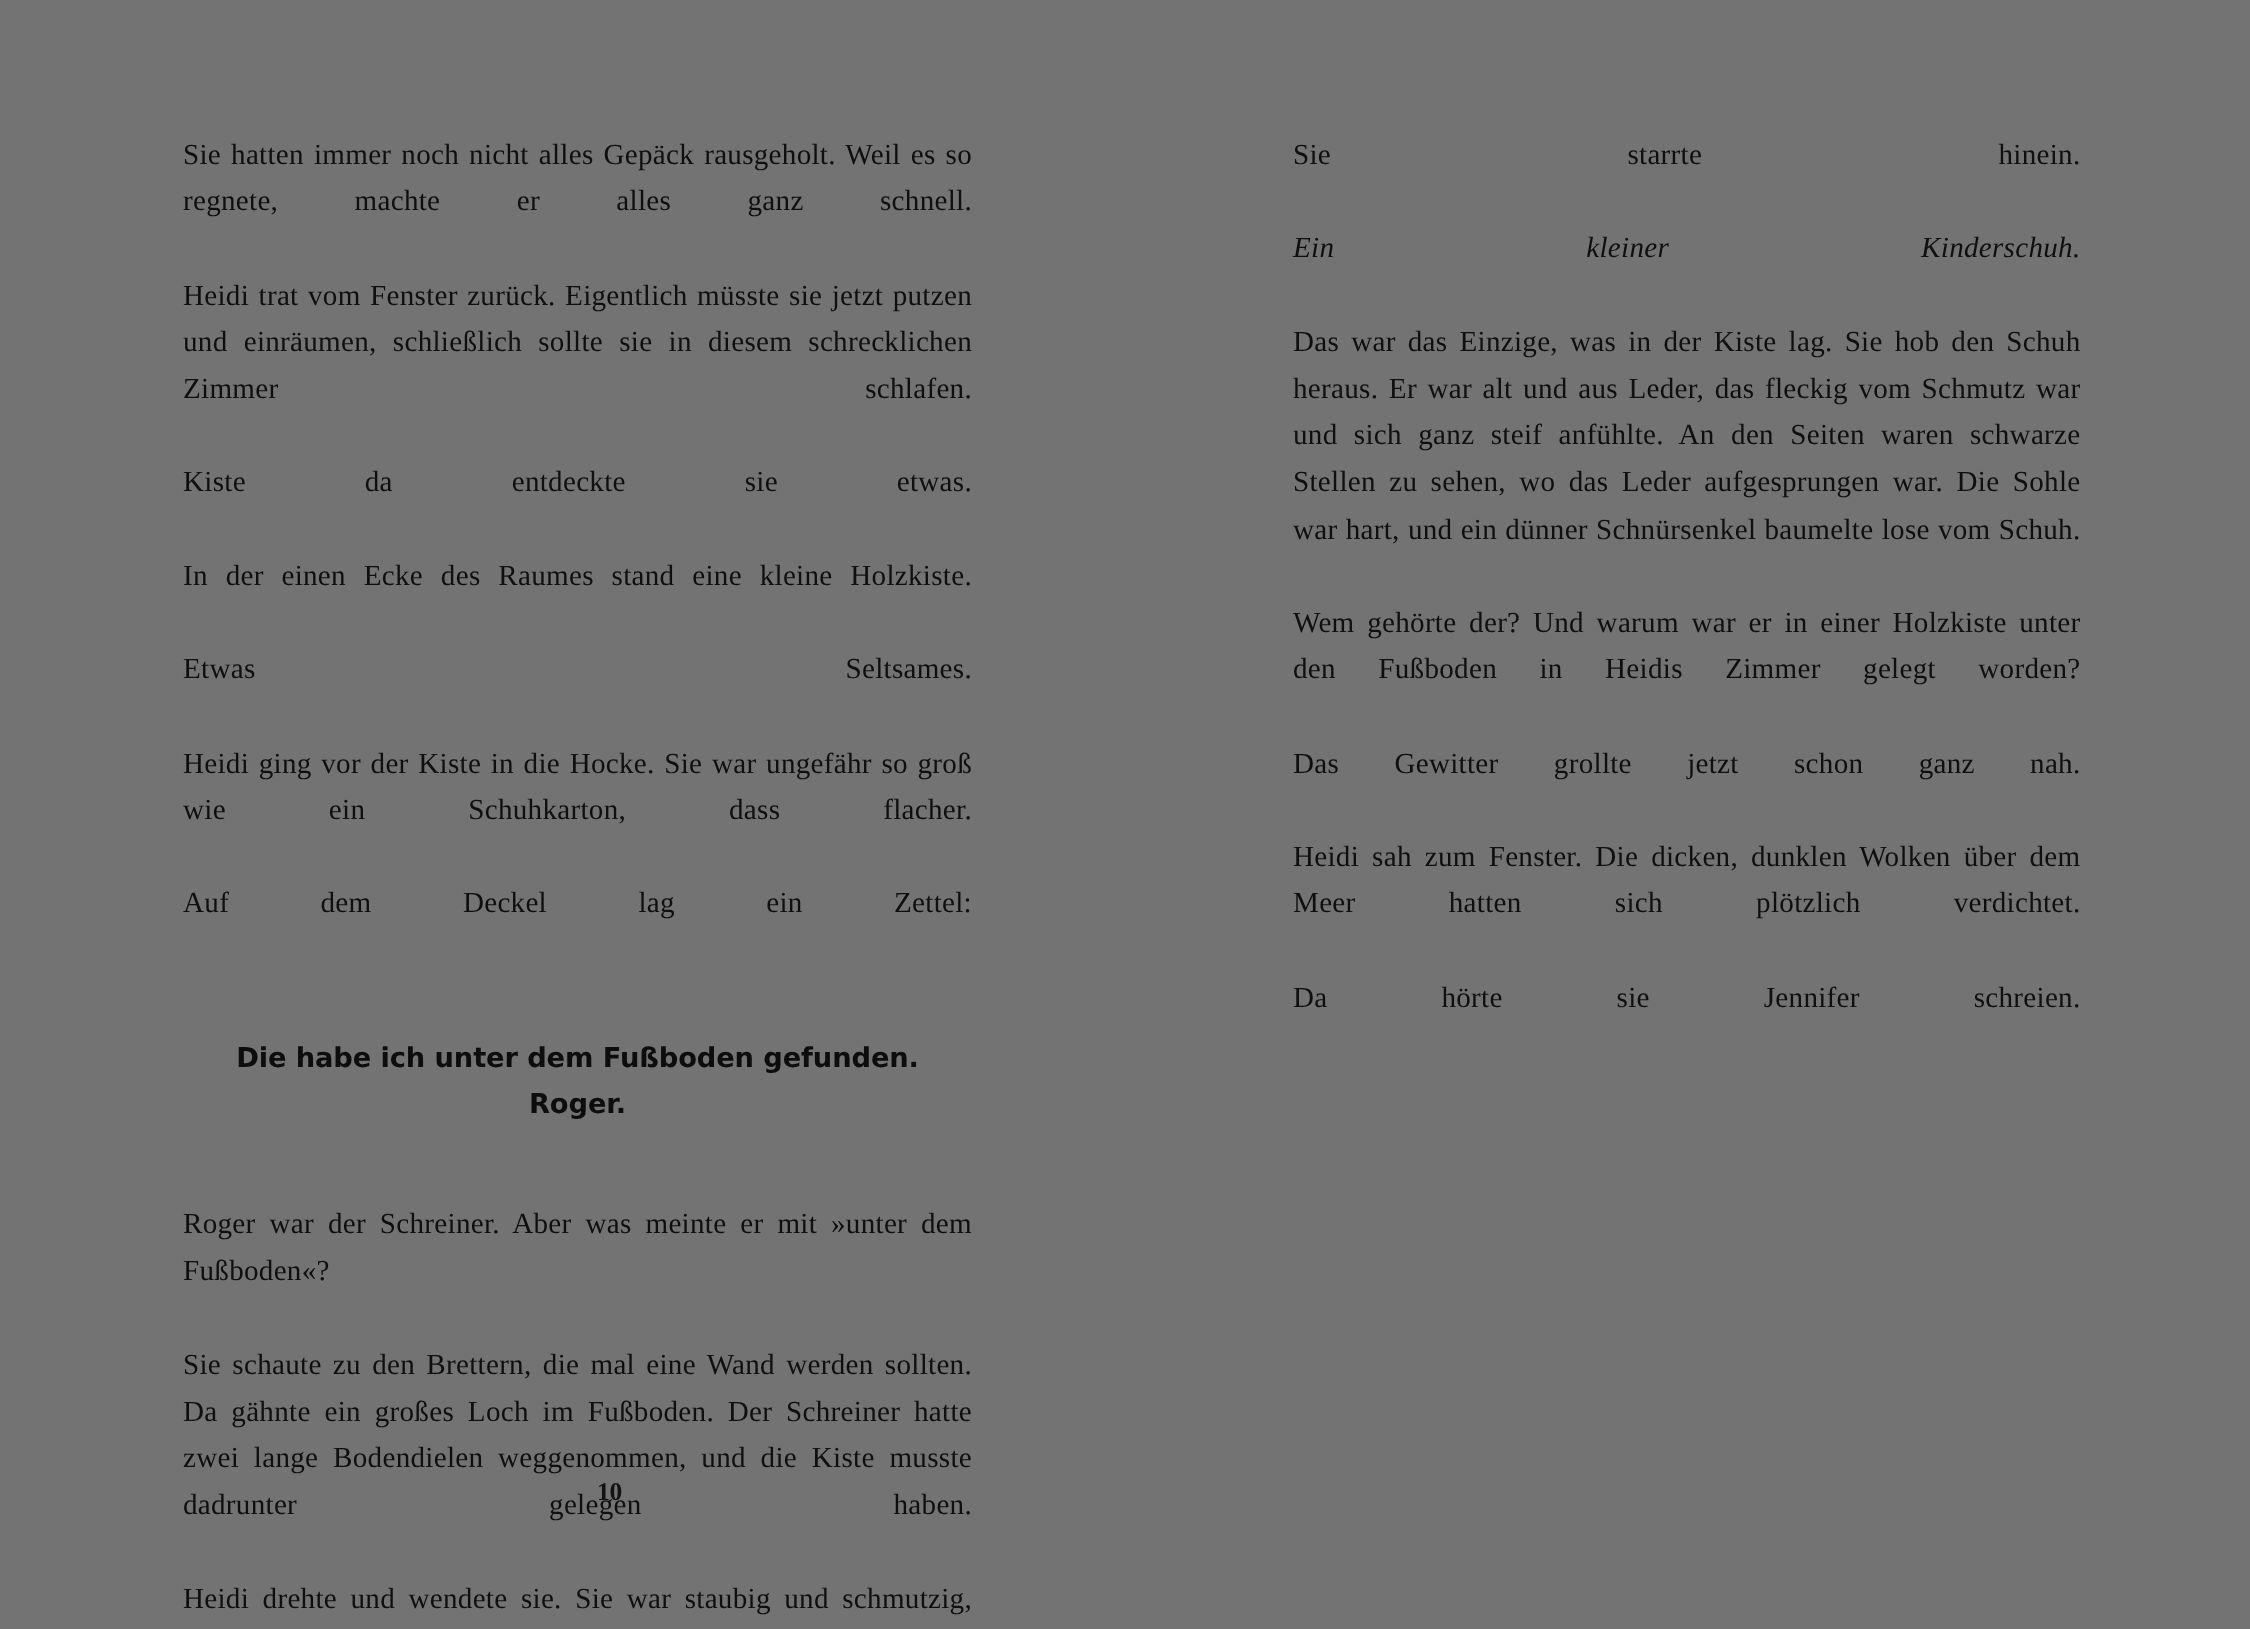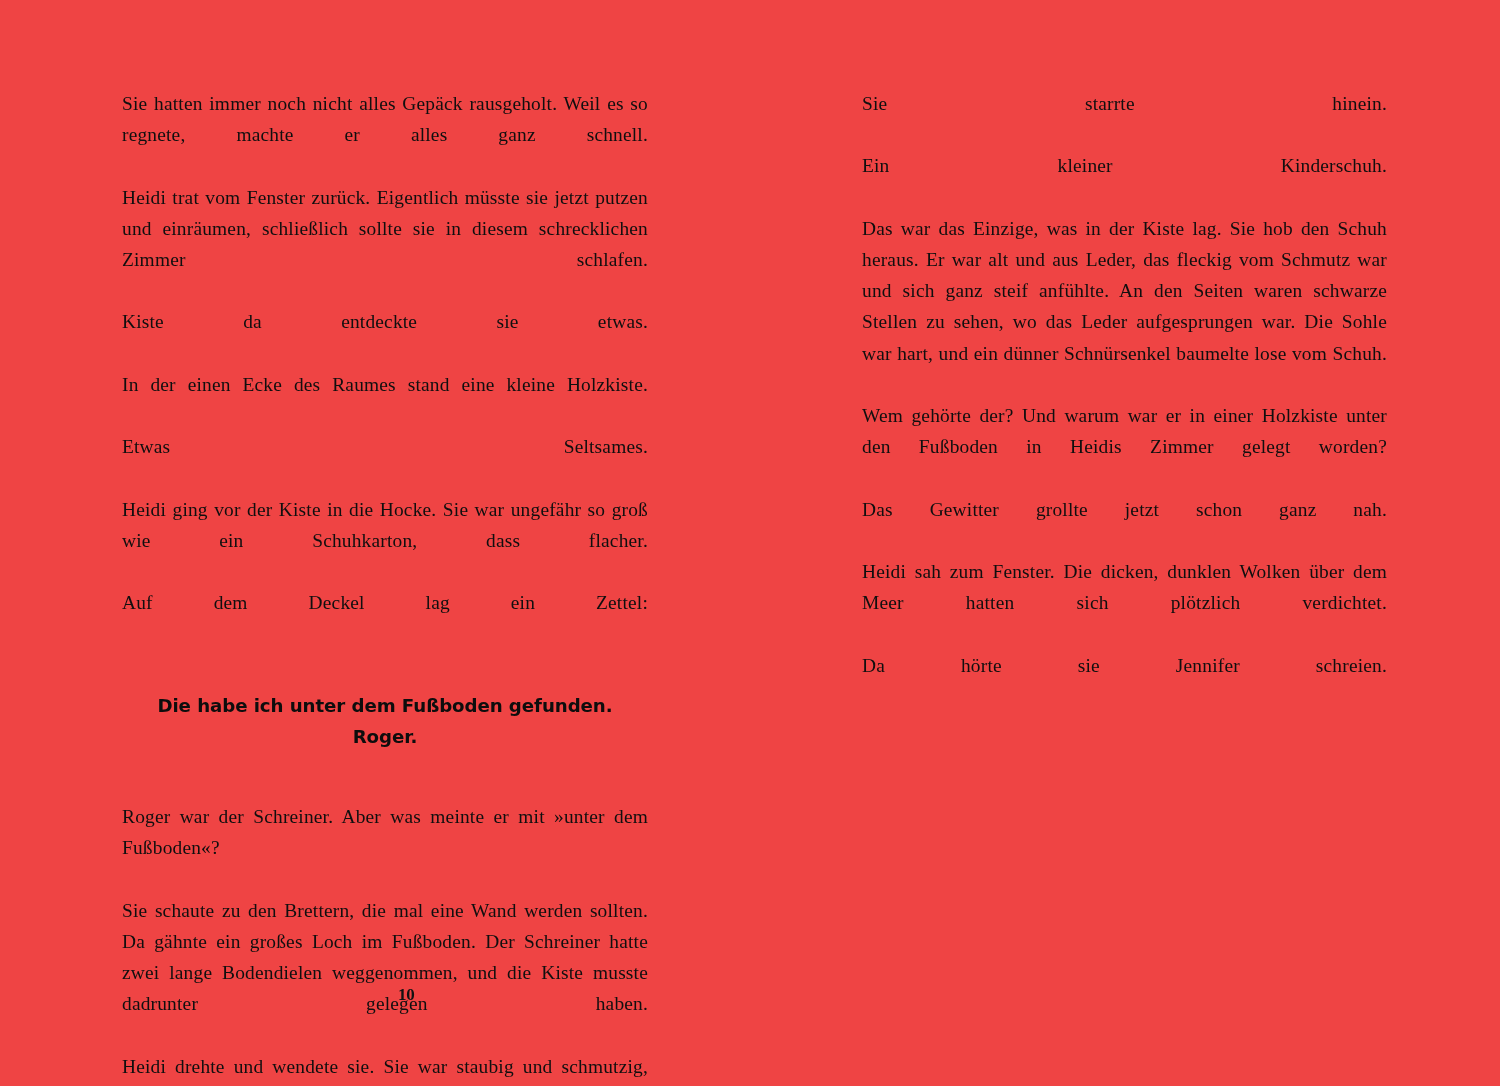--- a/index.html
+++ b/index.html
@@ -5,21 +5,21 @@
 <style>
   html, body {
     margin: 0;
     padding: 0;
     background: #ffffff;
   }
   .page-spread {
     position: relative;
     width: 1500px;
     height: 1086px;
-    background: #ef4444;
+    background: #737373;
     overflow: hidden;
     font-family: "Liberation Serif", "DejaVu Serif", serif;
     color: #100f0f;
   }
 
   
   .text-column {
     position: absolute;
     top: 88px;
   }
@@ -32,20 +32,21 @@
     font-size: 19.4px;
     line-height: 31.2px;
     text-align: justify;
     text-justify: inter-word;
     hyphens: manual;
     -webkit-hyphens: manual;
     letter-spacing: 0.01em;
     word-spacing: 0.005em;
   }
   .body-paragraph.italic {
+    font-style: italic;
   }
   
   .body-paragraph::after {
     content: "";
     display: inline-block;
     width: 100%;
   }
 
   
   .note-block {

